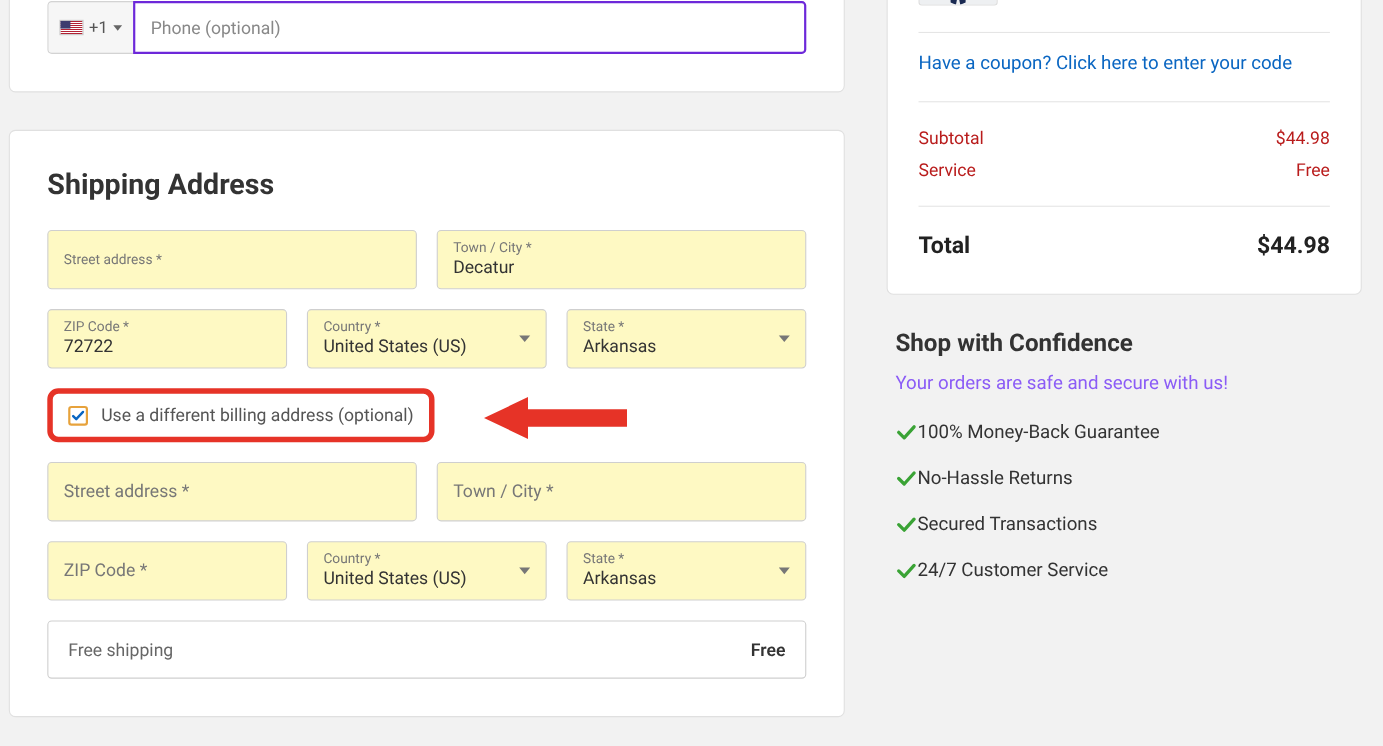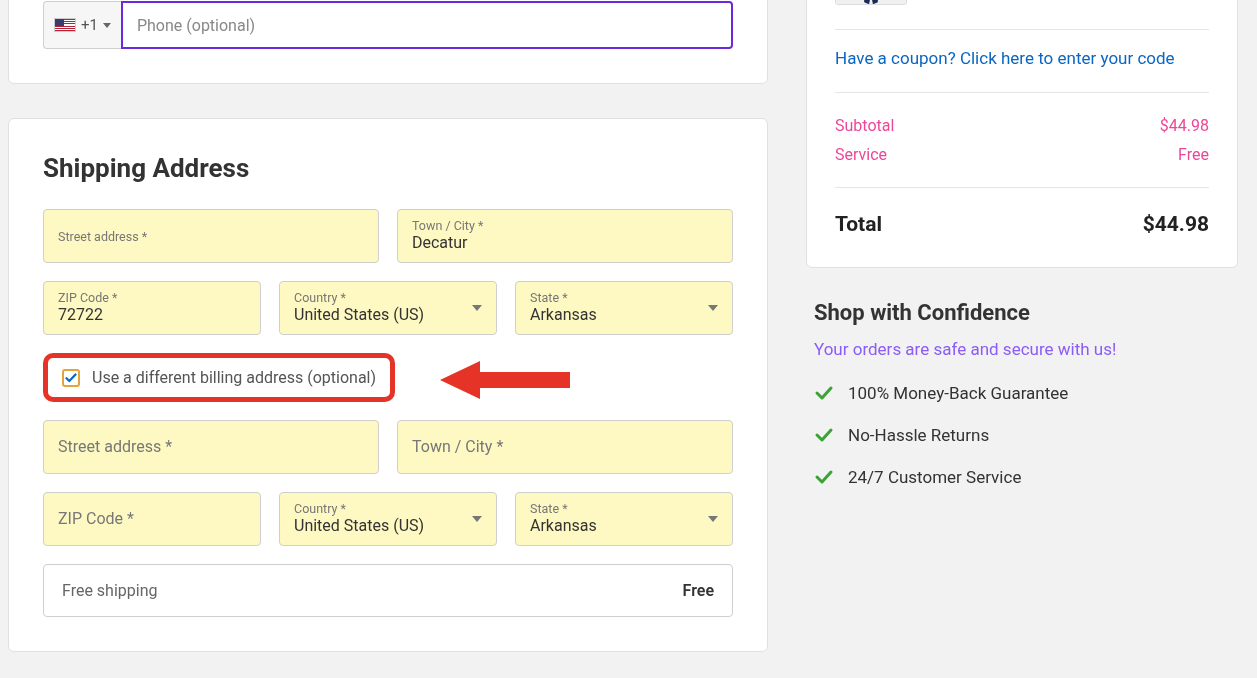--- a/index.html
+++ b/index.html
@@ -114,29 +114,29 @@
   .thumb {
     width:72px; height:54px; border:1px solid #ddd; border-radius:3px; overflow:hidden;
     display:flex; align-items:center; justify-content:center; background:#f4f4f4;
   }
 
   hr.sep { border:none; border-top:1px solid #e5e5e5; margin:24px 0 18px; }
 
   .coupon-link { color:#0a66c2; font-size:17px; cursor:pointer; text-decoration:none; }
 
   .totals { margin-top: 6px; }
-  .totals .row { display:flex; justify-content:space-between; font-size:16px; color:#ec4899; padding:5px 0; }
+  .totals .row { display:flex; justify-content:space-between; font-size:16px; color:#b91c1c; padding:5px 0; }
   .totals .row.total { font-size:21px; font-weight:700; color:#222; padding-top:14px; }
   hr.sep2 { border:none; border-top:1px solid #e5e5e5; margin:18px 0 10px; }
 
   
   .confidence { padding: 32px 8px 0 8px; }
   .confidence h3 { font-size:22px; font-weight:700; color:#333; margin-bottom:14px; }
   .confidence p.sub { font-size:17px; color:#8b5cf6; margin-bottom:24px; }
-  .bullet { display:flex; align-items:center; gap:14px; font-size:17px; color:#333; margin-bottom:22px; }
+  .bullet { display:flex; align-items:center; font-size:17px; color:#333; margin-bottom:22px; }
   .check-green { color:#3aa335; flex-shrink:0; }
 
   input { font-family: inherit; }
 </style>
 </head>
 <body>
 
 <div class="page">
 
   <div class="left-col">
@@ -279,18 +279,24 @@
       <div class="bullet">
         <svg class="check-green" width="20" height="20" viewBox="0 0 20 20">
             <path d="M3 10 L8 15 L17 5" stroke="#3aa335" stroke-width="3" fill="none" stroke-linecap="round" stroke-linejoin="round"></path>
           </svg>
         <span>No-Hassle Returns</span>
       </div>
       <div class="bullet">
         <svg class="check-green" width="20" height="20" viewBox="0 0 20 20">
             <path d="M3 10 L8 15 L17 5" stroke="#3aa335" stroke-width="3" fill="none" stroke-linecap="round" stroke-linejoin="round"></path>
           </svg>
+        <span>Secured Transactions</span>
+      </div>
+      <div class="bullet">
+        <svg class="check-green" width="20" height="20" viewBox="0 0 20 20">
+            <path d="M3 10 L8 15 L17 5" stroke="#3aa335" stroke-width="3" fill="none" stroke-linecap="round" stroke-linejoin="round"></path>
+          </svg>
         <span>24/7 Customer Service</span>
       </div>
     </div>
 
   </div>
 </div>
 
 </body></html>

